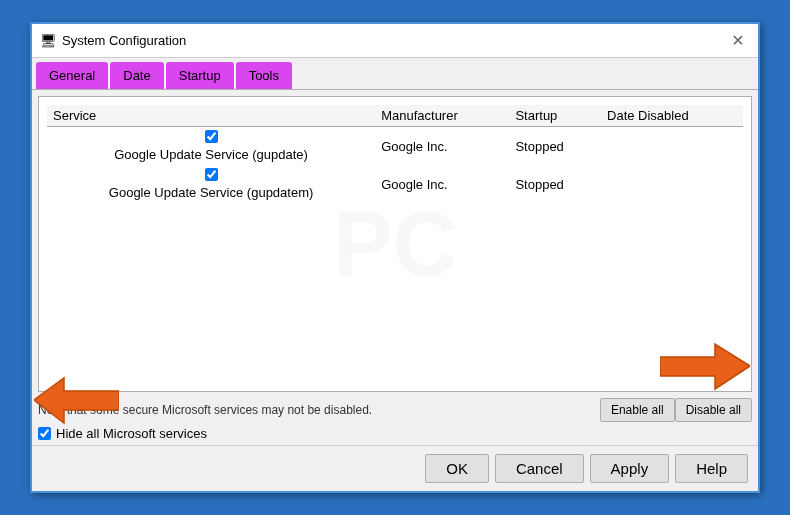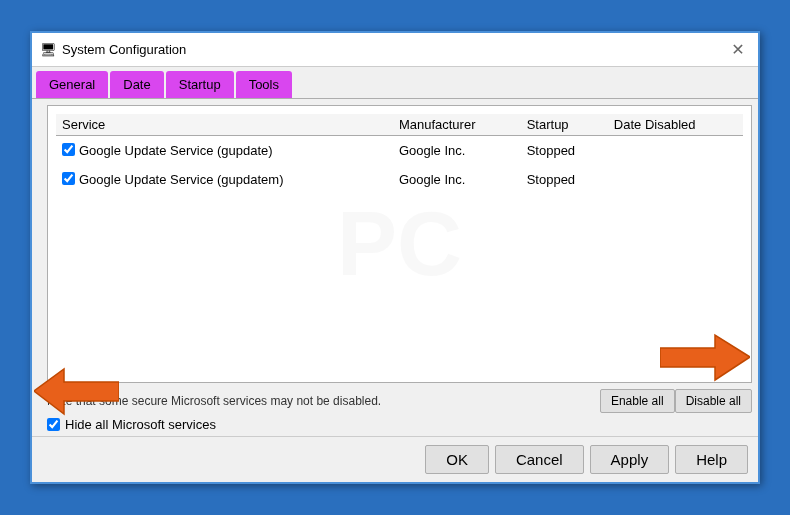--- a/index.html
+++ b/index.html
@@ -116,21 +116,23 @@
       font-size: 13px;
       background: #f5f5f5;
     }
     .services-table td {
       padding: 3px 6px;
       font-size: 13px;
       vertical-align: middle;
     }
     .check-cell {
       display: flex;
+      align-items: center;
       gap: 4px;
+      flex-direction: column;
     }
     .check-cell input[type="checkbox"] {
       margin: 0;
       width: 13px;
       height: 13px;
     }
     .table-body-spacer {
       height: 180px;
     }
     .bottom-note {
@@ -177,21 +179,20 @@
       font-size: 15px;
       border: 1px solid #adadad;
       background: #e1e1e1;
       cursor: pointer;
       border-radius: 2px;
       min-width: 60px;
       text-align: center;
     }
     .content-wrapper {
       position: relative;
-      padding-left: 9px;
     }
   </style>
 </head>
 <body>
 
 <div class="window">
 
   <div class="title-bar">
     <div class="title-bar-left">
       <span class="title-icon">🖥</span>

